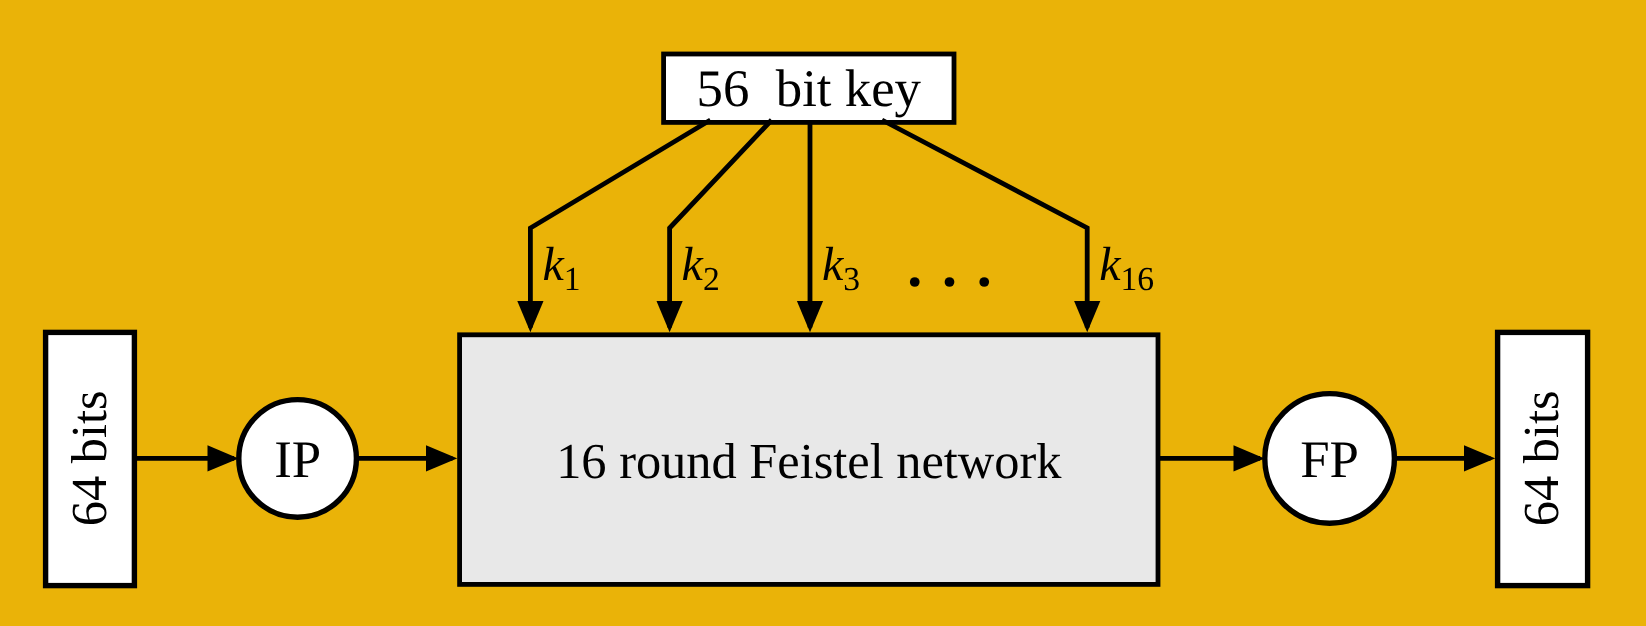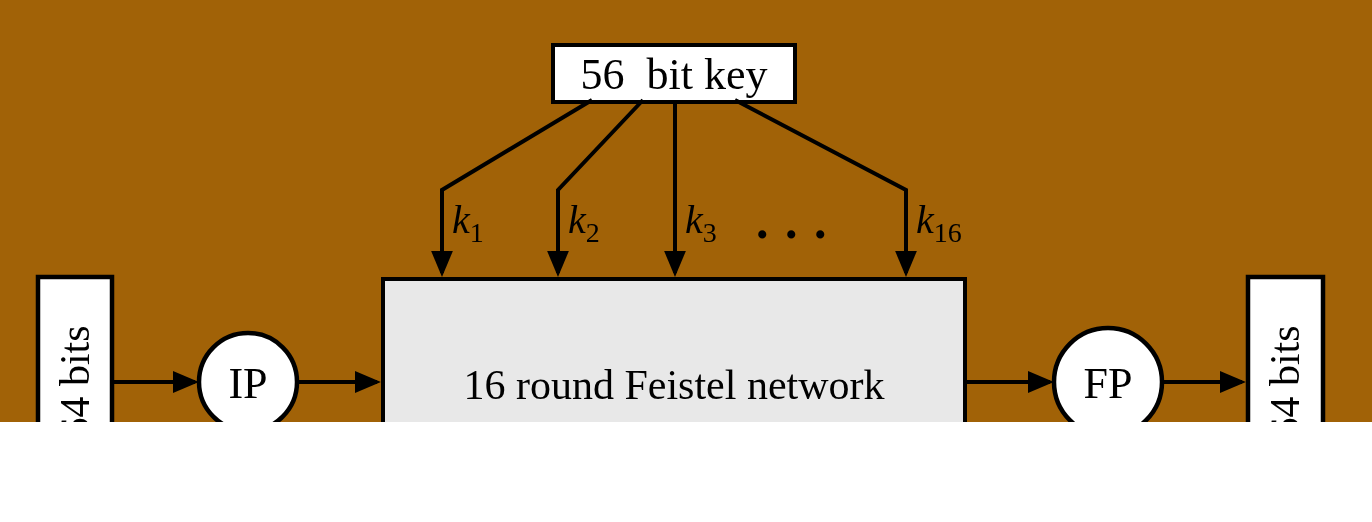--- a/index.html
+++ b/index.html
@@ -1,16 +1,16 @@
 <!DOCTYPE html>
 <html><head>
 <meta charset="utf-8">
 <style>
   html,body{margin:0;padding:0;background:#ffffff;}
-  .stage{position:relative;width:1372px;height:422px;background:#a16207;overflow:hidden;}
+  .stage{position:relative;width:1372px;height:522px;background:#eab308;overflow:hidden;}
   svg{display:block;}
   text{font-family:"Liberation Serif", serif;fill:#000000;}
   .box{fill:#ffffff;stroke:#000000;stroke-width:4.5;}
   .keybox{fill:#ffffff;stroke:#000000;stroke-width:4;}
   .fbox{stroke:#000000;stroke-width:4;}
   .node{fill:#ffffff;stroke:#000000;stroke-width:4.5;}
   .ln{fill:none;stroke:#000000;stroke-width:4;}
   .lbl{font-size:44px;text-anchor:middle;dominant-baseline:central;}
   .flbl{font-size:42px;text-anchor:middle;dominant-baseline:central;}
   .vlbl{font-size:42px;text-anchor:middle;dominant-baseline:central;}

